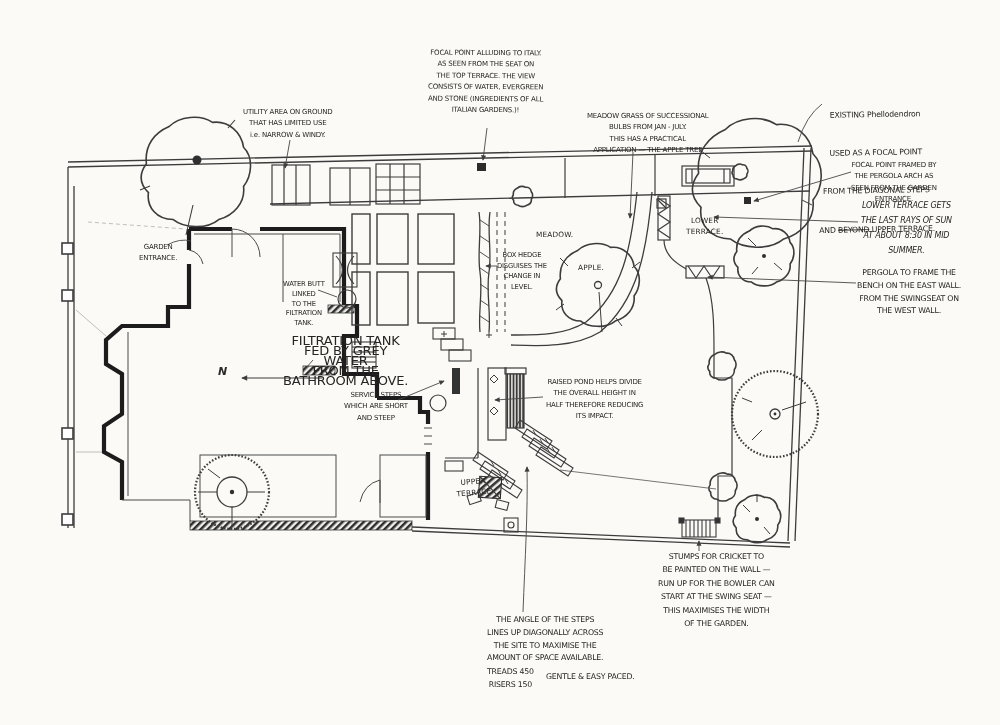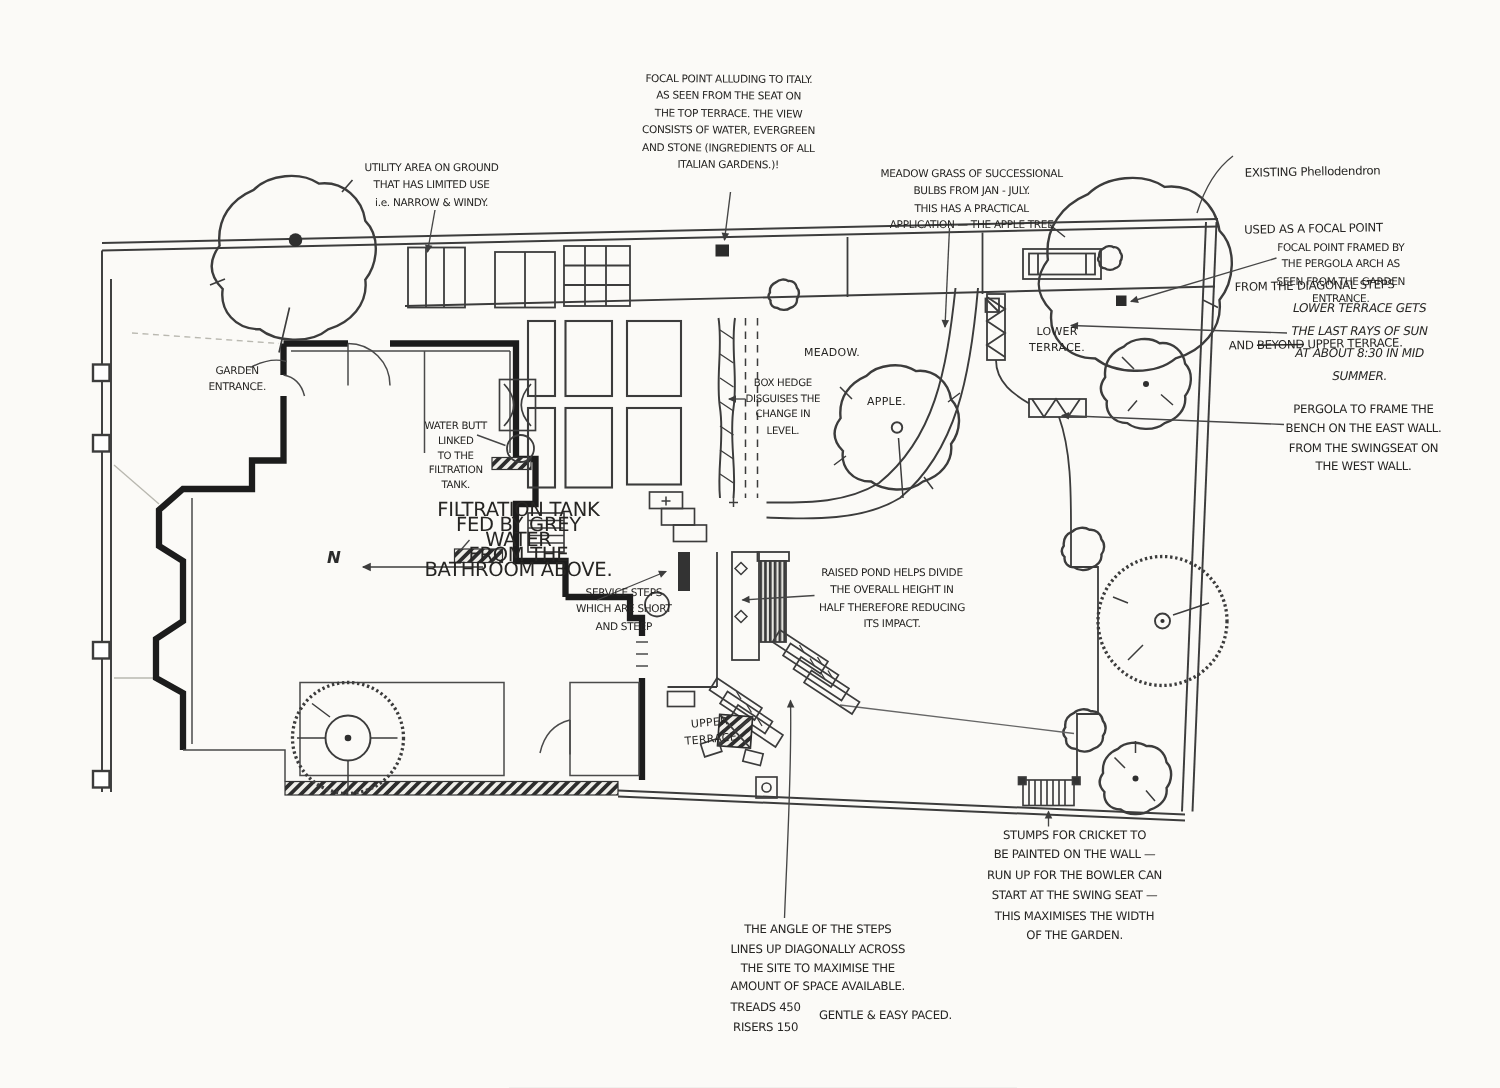--- a/index.html
+++ b/index.html
@@ -313,21 +313,21 @@
 <div class="note" style="left:283px;top:280px;line-height:9.8px;font-size:6.8px;">WATER BUTT
 LINKED
 TO THE
 FILTRATION
 TANK.</div>
 <div class="note" style="left:283px;top:336px;line-height:10px;font-size:13px;">FILTRATION TANK
 FED BY GREY
 WATER
 FROM THE
 BATHROOM ABOVE.</div>
-<div class="note" style="left:344px;top:390px;margin-left:40px;">SERVICE STEPS
+<div class="note" style="left:344px;top:390px;">SERVICE STEPS
 WHICH ARE SHORT
 AND STEEP</div>
 <div class="note" style="left:546px;top:377px;">RAISED POND HELPS DIVIDE
 THE OVERALL HEIGHT IN
 HALF THEREFORE REDUCING
 ITS IMPACT.</div>
 <div class="note" style="left:497px;top:250px;line-height:10.5px;font-size:6.8px;">BOX HEDGE
 DISGUISES THE
 CHANGE IN
 LEVEL.</div>

